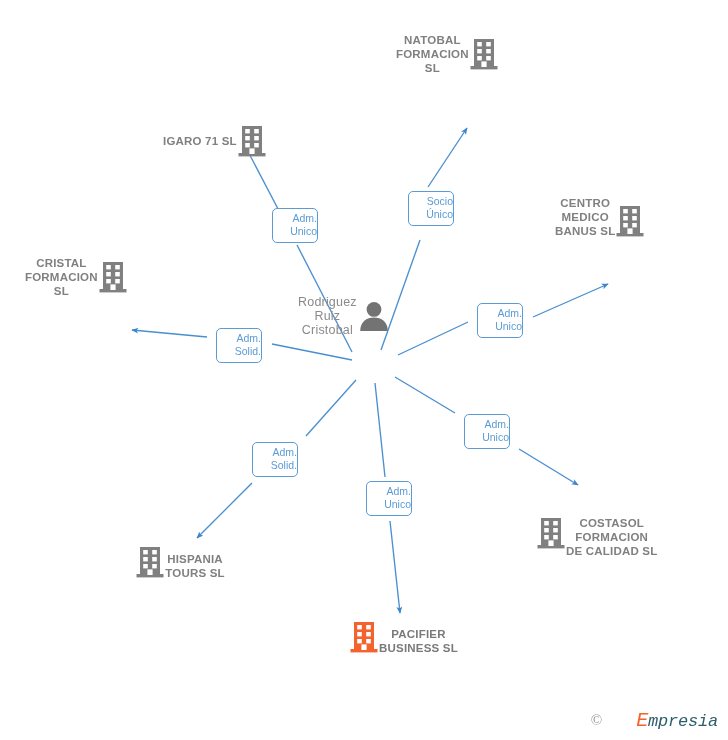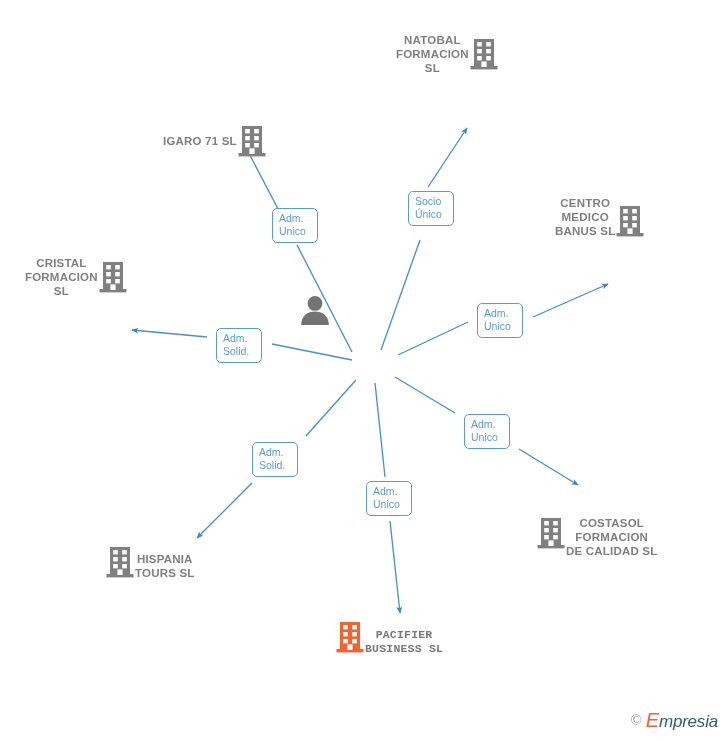--- a/index.html
+++ b/index.html
@@ -55,21 +55,21 @@
   .edge-label {
     position: absolute;
     z-index: 5;
     background: #ffffff;
     border: 1.4px solid #5b9bd5;
     border-radius: 5px;
     color: #5b9bd5;
     font-size: 10.5px;
     line-height: 13px;
     padding: 3px 0 4px 6px;
-    text-align: left;
+    text-align: right;
     white-space: pre-line;
     min-width: 46px;
     font-family: "Liberation Sans", sans-serif;
   }
 
   
   .watermark {
     position: absolute;
     right: 10px;
     bottom: 8px;
@@ -77,25 +77,26 @@
     align-items: center;
     gap: 4px;
     z-index: 8;
   }
   .wm-c {
     font-size: 15px;
     color: #9a9a9a;
     font-family: "Liberation Serif", serif;
   }
   .wm-name {
-    font-family: Liberation Sans, sans-serif;
+    font-family: Liberation Mono, monospace;
     font-size: 17px;
     font-style: italic;
     color: #2e5f6b;
     letter-spacing: -0.2px;
+    margin-left: 30px;
   }
   .wm-name .first { color: #f4622d; font-size: 20px; }
 </style>
 </head>
 <body>
 
 <div id="graph">
 
   <svg class="edge-layer" viewBox="0 0 728 740" width="728" height="740">
     <defs>
@@ -235,57 +236,60 @@
         <rect x="8.2" y="19" width="4.6" height="4.4" fill="#ffffff"></rect>
         <rect x="17.2" y="19" width="4.6" height="4.4" fill="#ffffff"></rect>
         <rect x="12.4" y="24.4" width="5.2" height="5.6" fill="#ffffff"></rect>
       </svg>
     </span>
     <div class="node-label">COSTASOL
 FORMACION
 DE CALIDAD SL</div>
   </div>
 
-  <div class="node company label-below highlight" style="left:410px; top:620px;font-family:Liberation Mono, monospace;">
+  <div class="node company label-below highlight" style="left:424px; top:620px;">
     <span class="ico">
       <svg class="bld" viewBox="0 0 30 34">
         <rect x="5" y="2" width="20" height="28" fill="#f4622d"></rect>
         <rect x="1.5" y="29" width="27" height="3.4" fill="#f4622d"></rect>
         <rect x="8.2" y="5" width="4.6" height="4.4" fill="#ffffff"></rect>
         <rect x="17.2" y="5" width="4.6" height="4.4" fill="#ffffff"></rect>
         <rect x="8.2" y="12" width="4.6" height="4.4" fill="#ffffff"></rect>
         <rect x="17.2" y="12" width="4.6" height="4.4" fill="#ffffff"></rect>
         <rect x="8.2" y="19" width="4.6" height="4.4" fill="#ffffff"></rect>
         <rect x="17.2" y="19" width="4.6" height="4.4" fill="#ffffff"></rect>
         <rect x="12.4" y="24.4" width="5.2" height="5.6" fill="#ffffff"></rect>
       </svg>
     </span>
     <div class="node-label">PACIFIER
 BUSINESS  SL</div>
   </div>
 
-  <div class="node company label-below" style="left:180px; top:545px;">
+  <div class="node company label-below" style="left:180px; top:545px;justify-content:center;">
     <span class="ico">
       <svg class="bld" viewBox="0 0 30 34">
         <rect x="5" y="2" width="20" height="28" fill="#808080"></rect>
         <rect x="1.5" y="29" width="27" height="3.4" fill="#808080"></rect>
         <rect x="8.2" y="5" width="4.6" height="4.4" fill="#ffffff"></rect>
         <rect x="17.2" y="5" width="4.6" height="4.4" fill="#ffffff"></rect>
         <rect x="8.2" y="12" width="4.6" height="4.4" fill="#ffffff"></rect>
         <rect x="17.2" y="12" width="4.6" height="4.4" fill="#ffffff"></rect>
         <rect x="8.2" y="19" width="4.6" height="4.4" fill="#ffffff"></rect>
         <rect x="17.2" y="19" width="4.6" height="4.4" fill="#ffffff"></rect>
         <rect x="12.4" y="24.4" width="5.2" height="5.6" fill="#ffffff"></rect>
       </svg>
     </span>
     <div class="node-label">HISPANIA
 TOURS  SL</div>
   </div>
 
   <div class="node person label-above" style="left:373px; top:295px;">
+    <div class="node-label">Rodriguez
+Ruiz
+Cristobal</div>
     <span class="ico">
       <svg class="person-ico" viewBox="0 0 34 30">
         <circle cx="17" cy="8.4" r="7.4" fill="#737373"></circle>
         <path d="M 3.2 30 C 3.2 20.6 9.6 16.4 17 16.4 C 24.4 16.4 30.8 20.6 30.8 30 Z" fill="#737373"></path>
       </svg>
     </span>
   </div>
 
   <div class="watermark">
     <span class="wm-c">©</span>

